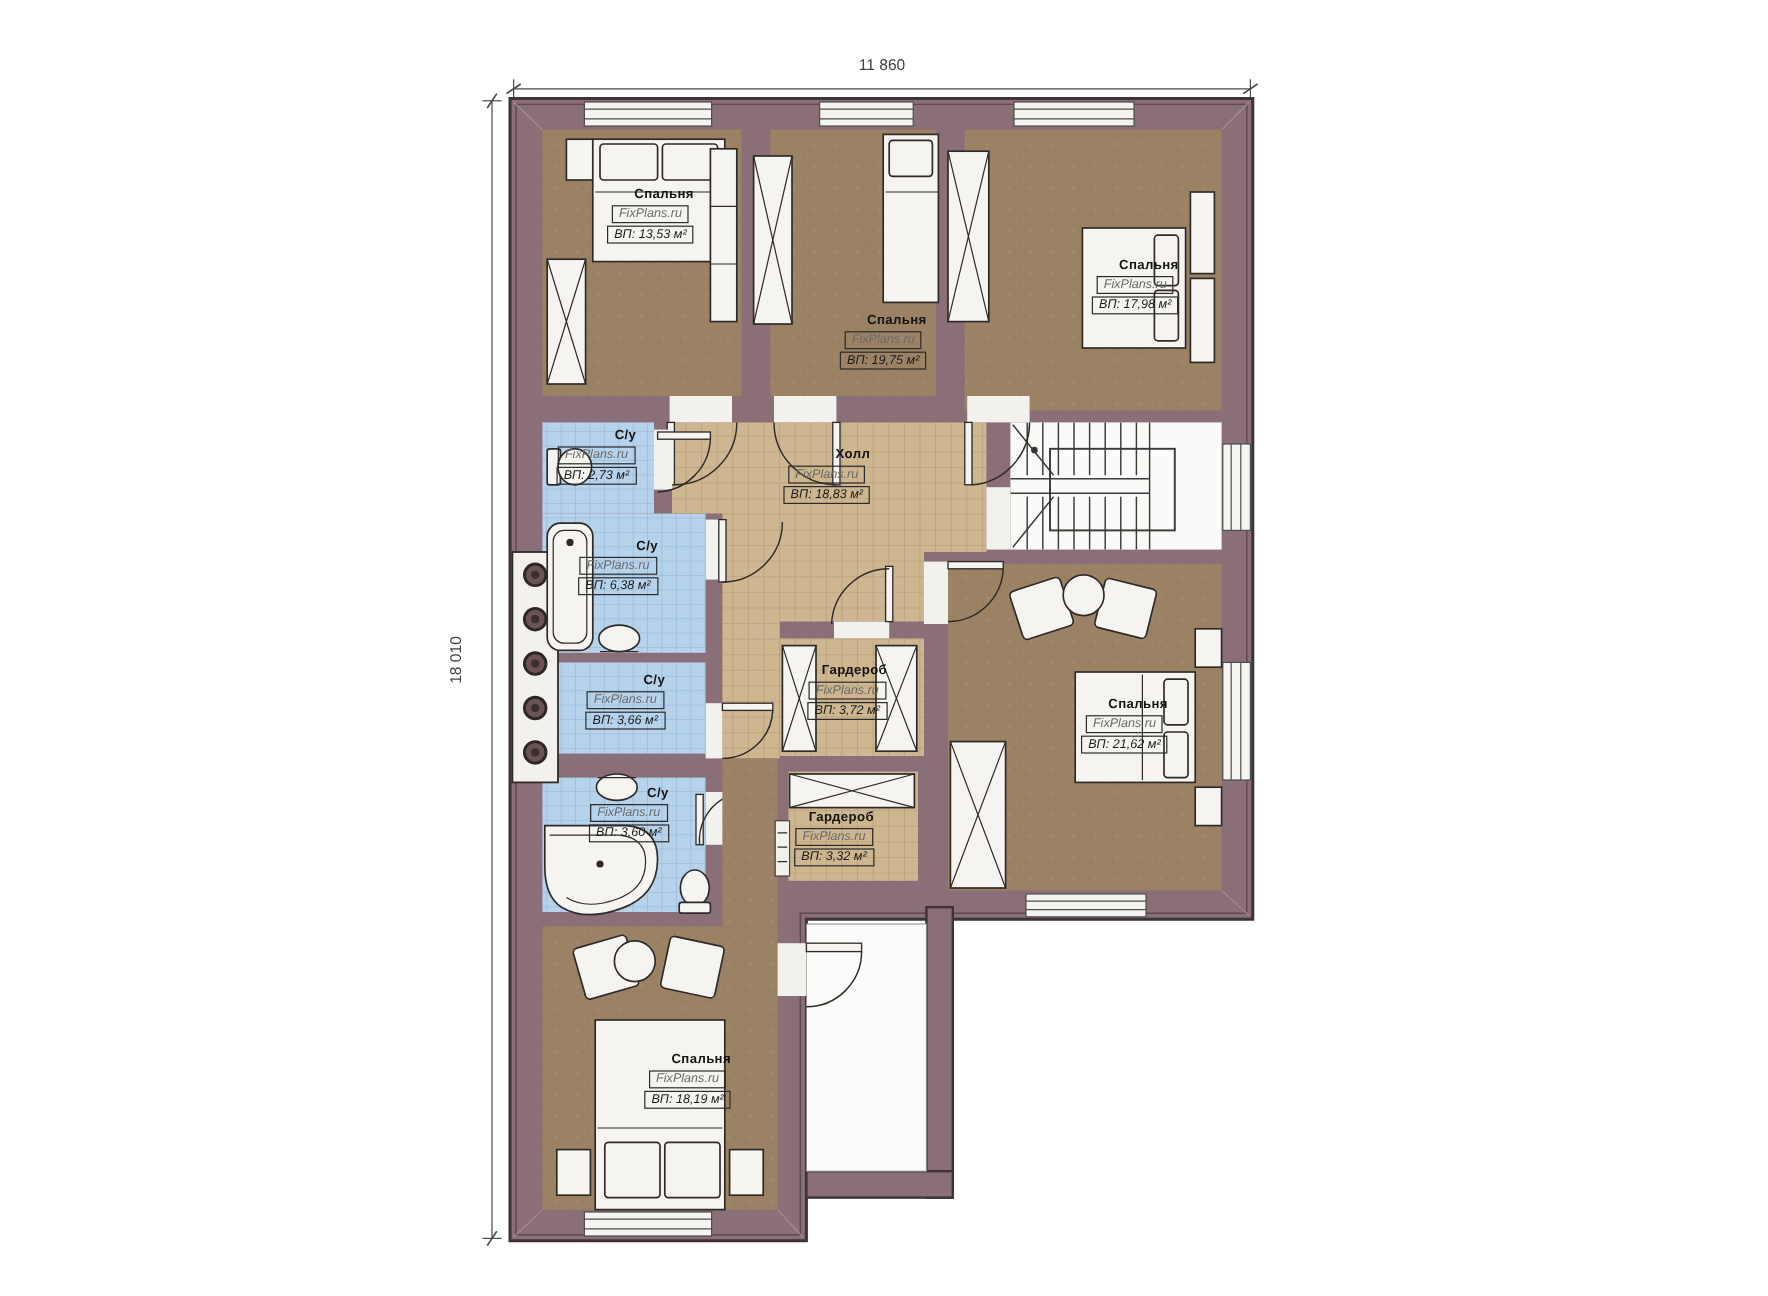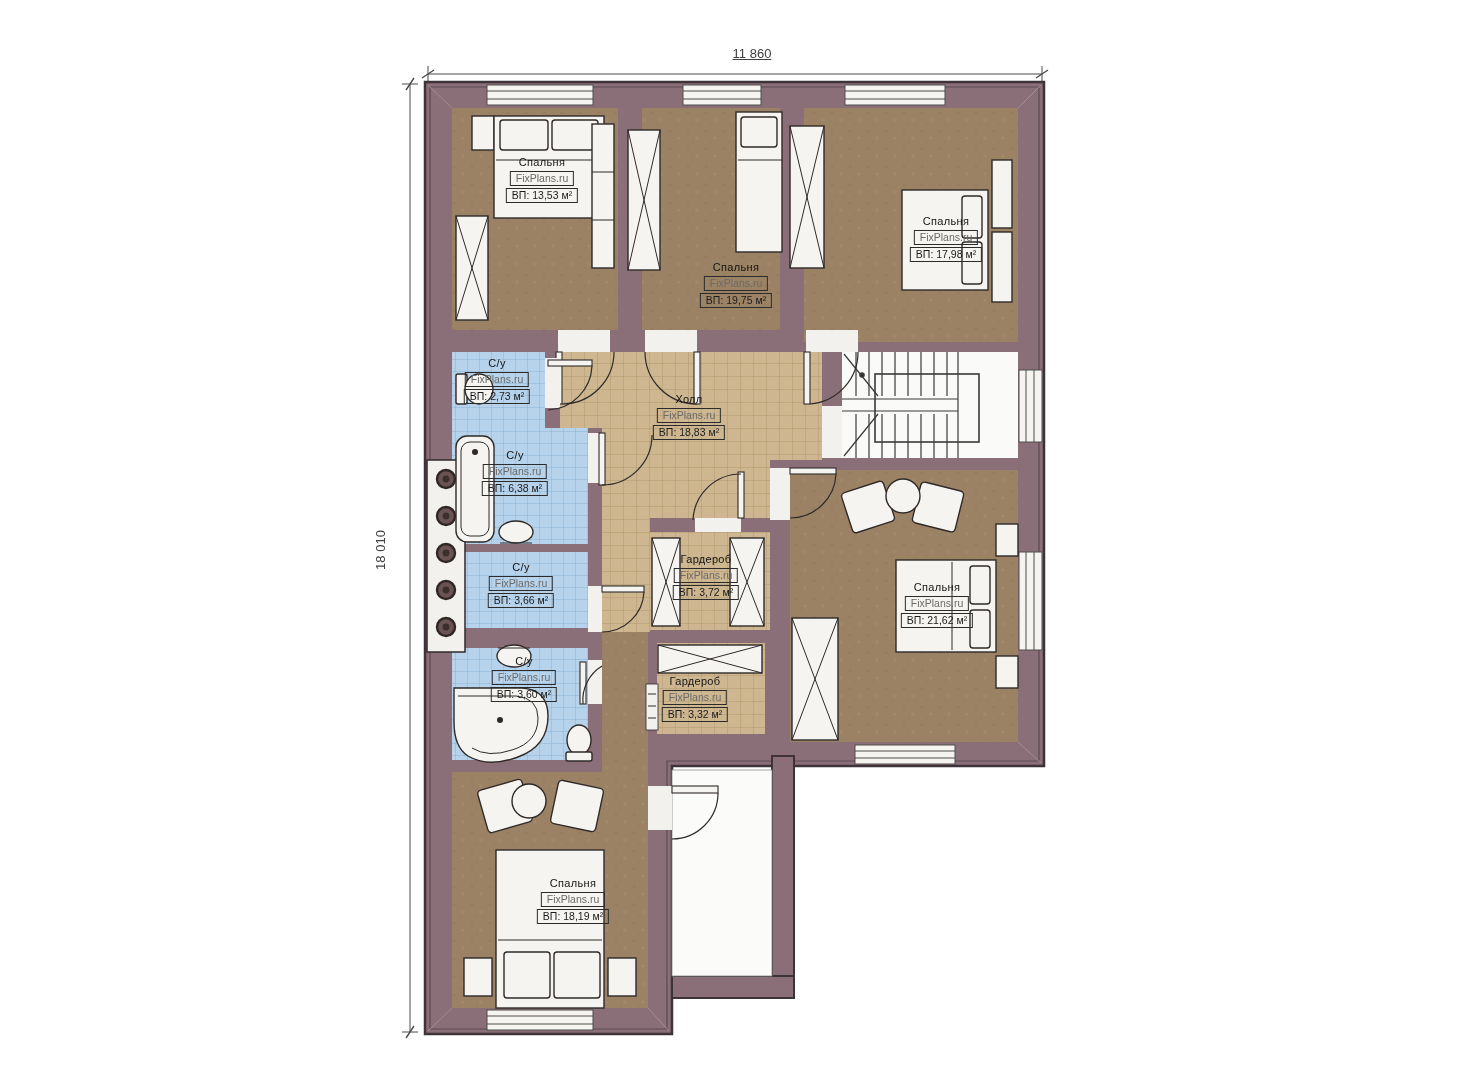--- a/index.html
+++ b/index.html
@@ -2,29 +2,29 @@
 <html style="--c-wall: #8a6e78; --c-wall-outline: #3e3338; --c-bedroom-floor: #9c8264; --c-hall-tile: #cdb690; --c-hall-tile-line: #b2996f; --c-wet-tile: #b7d3eb; --c-wet-tile-line: #8cb4d6; --c-fixture-white: #f5f4f1; --c-balcony-floor: #fbfbfa;"><head>
 <meta charset="utf-8">
 <style>
   html,body{margin:0;padding:0;background:#ffffff;}
   #canvas{position:relative;width:1473px;height:1080px;background:#ffffff;overflow:hidden;
           font-family:"Liberation Sans",sans-serif;}
   #plan-svg{position:absolute;left:0;top:0;z-index:1;}
 
   
   .room-label{position:absolute;transform:translateX(-50%);text-align:center;z-index:5;line-height:1.05;}
-  .rl-name{font-weight:normal;font-size:11px;color:#141414;letter-spacing:.3px;margin-bottom:2px;white-space:nowrap;}
+  .rl-name{font-weight:bold;font-size:11px;color:#141414;letter-spacing:.3px;margin-bottom:2px;white-space:nowrap;text-align:right;}
   .rl-brand,.rl-area{display:table;margin:2px auto 0;border:1.5px solid #2b2b2b;padding:1px 5px;
-                     font-size:10.5px;white-space:nowrap;background:transparent;}
+                     font-size:10.5px;white-space:nowrap;background:transparent;font-style:italic;}
   .rl-brand{color:#6a6a6a;}
   .rl-area{color:#1b1b1b;}
 
   
   .dim-label{position:absolute;font-size:13px;color:#3f3f3f;z-index:4;white-space:nowrap;}
-  #dim-top{left:752px;top:46px;transform:translateX(-50%);text-decoration:underline;}
+  #dim-top{left:735px;top:46px;transform:translateX(-50%);}
   #dim-left{left:380px;top:550px;transform:translate(-50%,-50%) rotate(-90deg);}
 
   
   .f-wall{fill:var(--c-wall,#8a6e78);}
   .f-white{fill:var(--c-fixture-white,#f5f4f1);}
   .s-ol{stroke:var(--c-wall-outline,#3e3338);}
 </style>
 </head>
 <body>
 
@@ -332,21 +332,21 @@
 <div class="room-label" style="left:946px;top:216px">
   <div class="rl-name">Спальня</div>
   <div class="rl-brand">FixPlans.ru</div>
   <div class="rl-area">ВП: 17,98 м²</div>
 </div>
 <div class="room-label" style="left:497px;top:358px">
   <div class="rl-name">С/у</div>
   <div class="rl-brand">FixPlans.ru</div>
   <div class="rl-area">ВП: 2,73 м²</div>
 </div>
-<div class="room-label" style="left:689px;top:394px">
+<div class="room-label" style="left:689px;top:374px">
   <div class="rl-name">Холл</div>
   <div class="rl-brand">FixPlans.ru</div>
   <div class="rl-area">ВП: 18,83 м²</div>
 </div>
 <div class="room-label" style="left:515px;top:450px">
   <div class="rl-name">С/у</div>
   <div class="rl-brand">FixPlans.ru</div>
   <div class="rl-area">ВП: 6,38 м²</div>
 </div>
 <div class="room-label" style="left:521px;top:562px">

